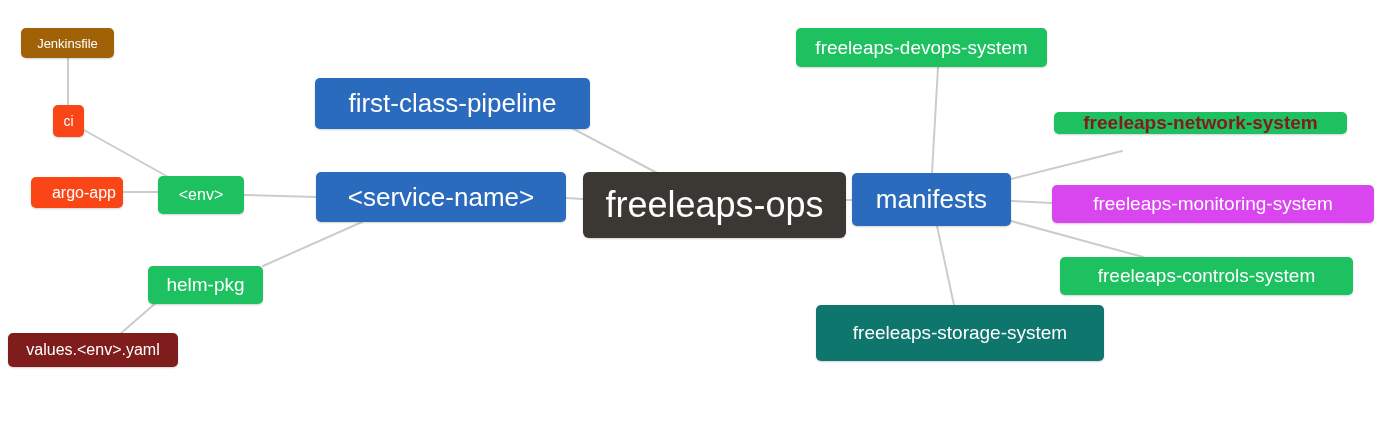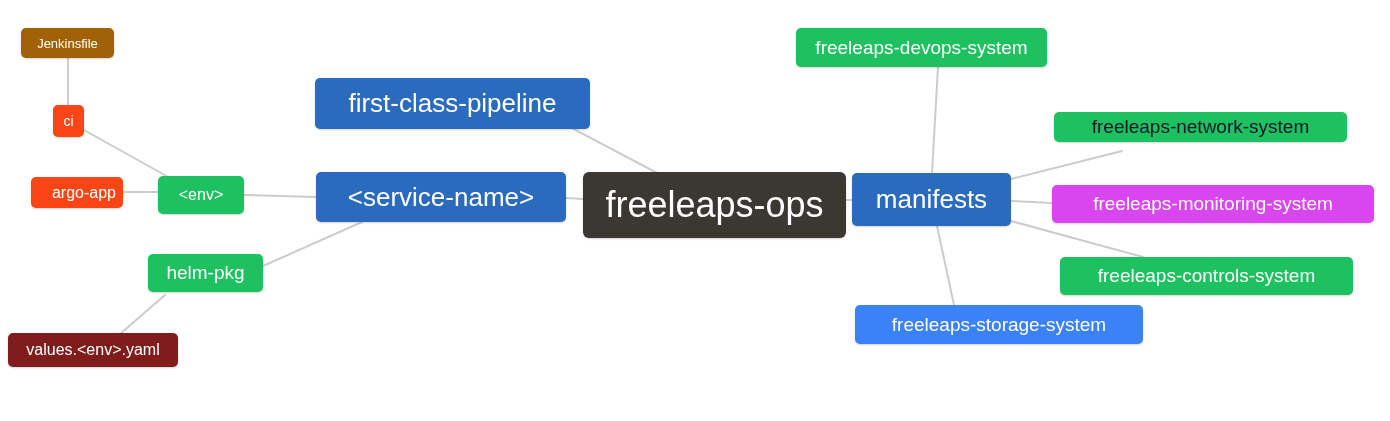--- a/index.html
+++ b/index.html
@@ -79,32 +79,32 @@
       </div>
       <div class="node" style="left: 583px; top: 172px; width: 263px; height: 66px; background: rgb(59, 55, 51); font-size: 36px; border-radius: 6px; color: rgb(255, 255, 255); align-items: center;">
         <span>freeleaps-ops</span>
       </div>
       <div class="node" style="left: 852px; top: 173px; width: 159px; height: 53px; background: rgb(42, 107, 190); font-size: 26px; border-radius: 5px; color: rgb(255, 255, 255);">
         <span>manifests</span>
       </div>
       <div class="node" style="left: 796px; top: 28px; width: 251px; height: 39px; background: rgb(30, 193, 95); font-size: 19px; border-radius: 5px; color: rgb(255, 255, 255); text-align: right;">
         <span>freeleaps-devops-system</span>
       </div>
-      <div class="node" style="left: 1054px; top: 112px; width: 293px; height: 30px; background: rgb(30, 193, 95); font-size: 19px; border-radius: 5px; color: #0f172a;">
+      <div class="node" style="left: 1054px; top: 112px; width: 293px; height: 22px; background: rgb(30, 193, 95); font-size: 19px; border-radius: 5px; color: #7f1d1d; font-weight: bold;">
         <span>freeleaps-network-system</span>
       </div>
       <div class="node" style="left: 1052px; top: 185px; width: 322px; height: 38px; background: #d946ef; font-size: 19px; border-radius: 5px; color: rgb(255, 255, 255);">
         <span>freeleaps-monitoring-system</span>
       </div>
       <div class="node" style="left: 1060px; top: 257px; width: 293px; height: 38px; background: rgb(30, 193, 95); font-size: 19px; border-radius: 5px; color: rgb(255, 255, 255);">
         <span>freeleaps-controls-system</span>
       </div>
-      <div class="node" style="left: 816px; top: 305px; width: 288px; height: 39px; background: #3b82f6; font-size: 19px; border-radius: 5px; color: rgb(255, 255, 255); margin-left: 39px;">
+      <div class="node" style="left: 816px; top: 305px; width: 288px; height: 56px; background: #0f766e; font-size: 19px; border-radius: 5px; color: rgb(255, 255, 255);">
         <span>freeleaps-storage-system</span>
       </div>
-      <div class="node" style="left: 148px; top: 254px; width: 115px; height: 38px; background: rgb(30, 193, 95); font-size: 19px; border-radius: 5px; color: rgb(255, 255, 255); align-items: center;">
+      <div class="node" style="left: 148px; top: 266px; width: 115px; height: 38px; background: rgb(30, 193, 95); font-size: 19px; border-radius: 5px; color: rgb(255, 255, 255); align-items: center;">
         <span>helm-pkg</span>
       </div>
       <div class="node" style="left: 8px; top: 333px; width: 170px; height: 34px; background: #7f1d1d; font-size: 16px; border-radius: 5px; color: rgb(255, 255, 255);">
         <span>values.&lt;env&gt;.yaml</span>
       </div>
     </div>
 </div>
 
 </body></html>

